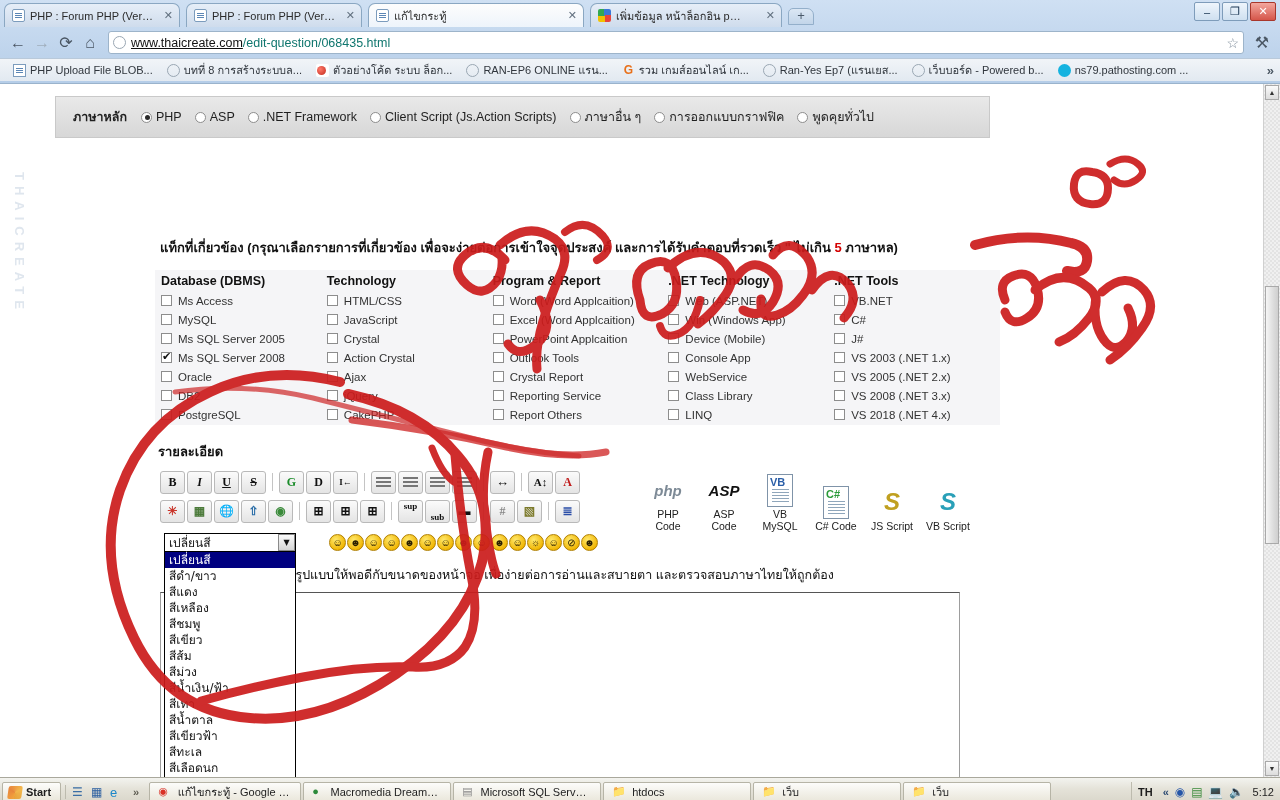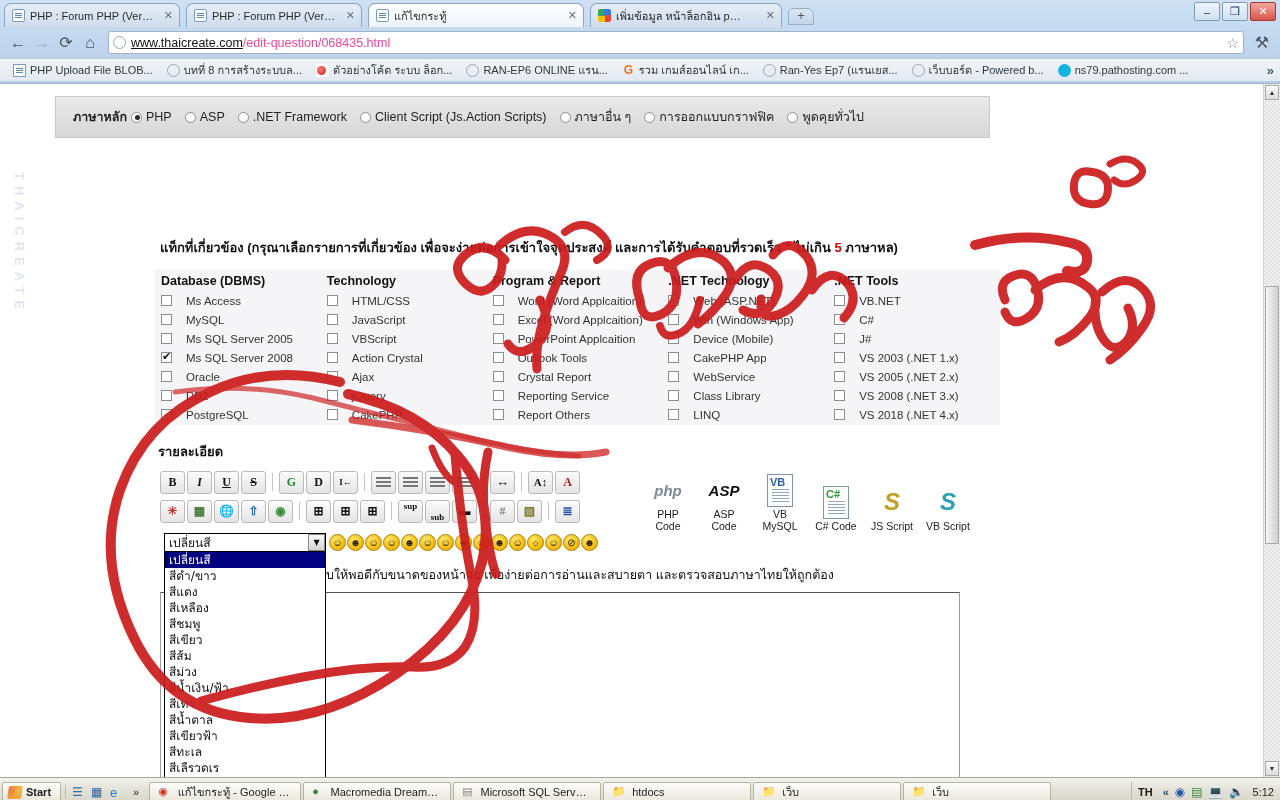--- a/index.html
+++ b/index.html
@@ -60,21 +60,21 @@
   .navicon { width:24px; height:24px; display:flex; align-items:center; justify-content:center;
      color:#4a5663; font-size:16px; }
   .navicon.dim { color:#9fadbb; }
   .omnibox {
     flex:1; height:23px; margin:0 6px; background:#fff;
     border:1px solid #9db4ca; border-radius:3px;
     display:flex; align-items:center; padding:0 4px; gap:5px;
   }
   .globe-ic { width:13px;height:13px;border-radius:50%;border:1.5px solid #9aa7b3; }
   .urltext { font-size:12.5px; color:#333; }
-  .urltext .dim { color:#ec4899; }
+  .urltext .dim { color:#0f766e; }
   .urltext .dom { color:#111;text-decoration:underline; }
   .star { color:#7d8b99; font-size:14px; }
 
   .bookmarks {
     height:23px; background:linear-gradient(#f1f4f8,#e2e9f1);
     border-top:1px solid #b9c9da;
     display:flex; align-items:center; gap:0px; padding-left:6px;
     font-size:11px; color:#30363d; position:relative;
   }
   .bm { display:flex; align-items:center; gap:4px; padding:0 7px; white-space:nowrap; }
@@ -103,21 +103,21 @@
   }
 
   
   .langbar {
     position:absolute; left:55px; top:12px; width:935px; height:42px;
     background: linear-gradient(#e9e9e9,#d7d7d7);
     border:1px solid #c9c9c9;
     display:flex; align-items:center; padding-left:17px;
     font-size:12.5px; color:#1f1f1f;
   }
-  .langbar .lbl { font-weight:bold; margin-right:4px; }
+  .langbar .lbl { font-weight:bold; margin-right:14px; }
   .radio-item { display:flex; align-items:center; gap:4px; margin-right:13px; white-space:nowrap; }
   .radio {
     width:11px;height:11px;border-radius:50%;border:1px solid #8d8d8d;background:#fff;
     flex:0 0 11px; position:relative;
   }
   .radio.on:after{content:"";position:absolute;left:2.5px;top:2.5px;width:5px;height:5px;
      border-radius:50%;background:#2a2a2a;}
 
   .tagtitle {
     position:absolute; left:160px; top:153px; font-size:13px; font-weight:bold; color:#111;
@@ -125,21 +125,21 @@
   .tagtitle .num { color:#d40000; }
 
   .tagpanel {
     position:absolute; left:155px; top:186px; width:845px; height:155px;
     background:#f5f5f7;
   }
   .tagcols { display:flex; padding:4px 0 0 6px; }
   .tagcol { width:168px; }
   .tagcol.wide { width:178px; }
   .tagcol h4 { margin:0 0 3px 0; font-size:12.5px; font-weight:bold; color:#111; }
-  .cbrow { display:flex; align-items:center; gap:14px; height:19px; font-size:11.5px; color:#333; }
+  .cbrow { display:flex; align-items:center; gap:6px; height:19px; font-size:11.5px; color:#333; }
   .cb {
     width:11px; height:11px; flex:0 0 11px; background:#fff; border:1px solid #8d8d8d;
     position:relative;
   }
   .cb.on:after{content:"\2714"; position:absolute; left:0px; top:-3px; font-size:11px; color:#111;}
 
   .detail-lbl { position:absolute; left:158px; top:357px; font-size:13px; font-weight:bold; color:#111; }
 
   
   .editor { position:absolute; left:160px; top:385px; width:820px; }
@@ -166,21 +166,21 @@
     font-weight:bold; font-style:italic; font-size:15px;
   }
   .codeic .page {
     width:26px;height:33px;background:#fff;border:1px solid #7f93a8;margin:0 auto;
     position:relative; font-size:11px; font-weight:bold; font-style:normal;
   }
   .codeic .page span{position:absolute;left:2px;top:1px;}
   .codeic .page:after{content:"";position:absolute;left:4px;top:14px;width:17px;height:1px;
      background:#8fa6bb; box-shadow:0 3px 0 #8fa6bb,0 6px 0 #8fa6bb,0 9px 0 #8fa6bb,0 12px 0 #8fa6bb;}
 
-  .selwrap { position:absolute; left:164px; top:449px; width:162px; }
+  .selwrap { position:absolute; left:164px; top:449px; width:132px; }
   .selbox {
     height:19px; border:1px solid #000; background:#fff;
     display:flex; align-items:center; padding-left:4px;
     font-size:12px; color:#111;
     font-family:"DejaVu Sans", sans-serif;
   }
   .selbox .arrow {
     margin-left:auto; width:17px; height:17px;
     background:linear-gradient(#fafafa,#d4d4d4); border:1px solid #8a8a8a;
     display:flex;align-items:center;justify-content:center; font-size:8px; color:#111;
@@ -429,21 +429,21 @@
           <div class="cbrow">
               <span class="cb"></span>
               <span>HTML/CSS</span>
             </div>
           <div class="cbrow">
               <span class="cb"></span>
               <span>JavaScript</span>
             </div>
           <div class="cbrow">
               <span class="cb"></span>
-              <span>VBScript</span>
+              <span>Crystal</span>
             </div>
           <div class="cbrow">
               <span class="cb"></span>
               <span>Action Crystal</span>
             </div>
           <div class="cbrow">
               <span class="cb"></span>
               <span>Ajax</span>
             </div>
           <div class="cbrow">
@@ -497,21 +497,21 @@
           <div class="cbrow">
               <span class="cb"></span>
               <span>Win (Windows App)</span>
             </div>
           <div class="cbrow">
               <span class="cb"></span>
               <span>Device (Mobile)</span>
             </div>
           <div class="cbrow">
               <span class="cb"></span>
-              <span>CakePHP App</span>
+              <span>Console App</span>
             </div>
           <div class="cbrow">
               <span class="cb"></span>
               <span>WebService</span>
             </div>
           <div class="cbrow">
               <span class="cb"></span>
               <span>Class Library</span>
             </div>
           <div class="cbrow">
@@ -682,21 +682,21 @@
         <div class="opt">สีเหลือง</div>
         <div class="opt">สีชมพู</div>
         <div class="opt">สีเขียว</div>
         <div class="opt">สีส้ม</div>
         <div class="opt">สีม่วง</div>
         <div class="opt">สีน้ำเงิน/ฟ้า</div>
         <div class="opt">สีเทา</div>
         <div class="opt">สีน้ำตาล</div>
         <div class="opt">สีเขียวฟ้า</div>
         <div class="opt">สีทะเล</div>
-        <div class="opt">สีเลืรวดเร</div>
+        <div class="opt">สีเลือดนก</div>
         <div class="opt">สีเหลืองอมเขียว</div>
       </div>
     </div>
 
   </div>
 
   <div class="vscroll">
     <div class="ar up">▲</div>
     <div class="thumb"></div>
     <div class="ar dn">▼</div>

